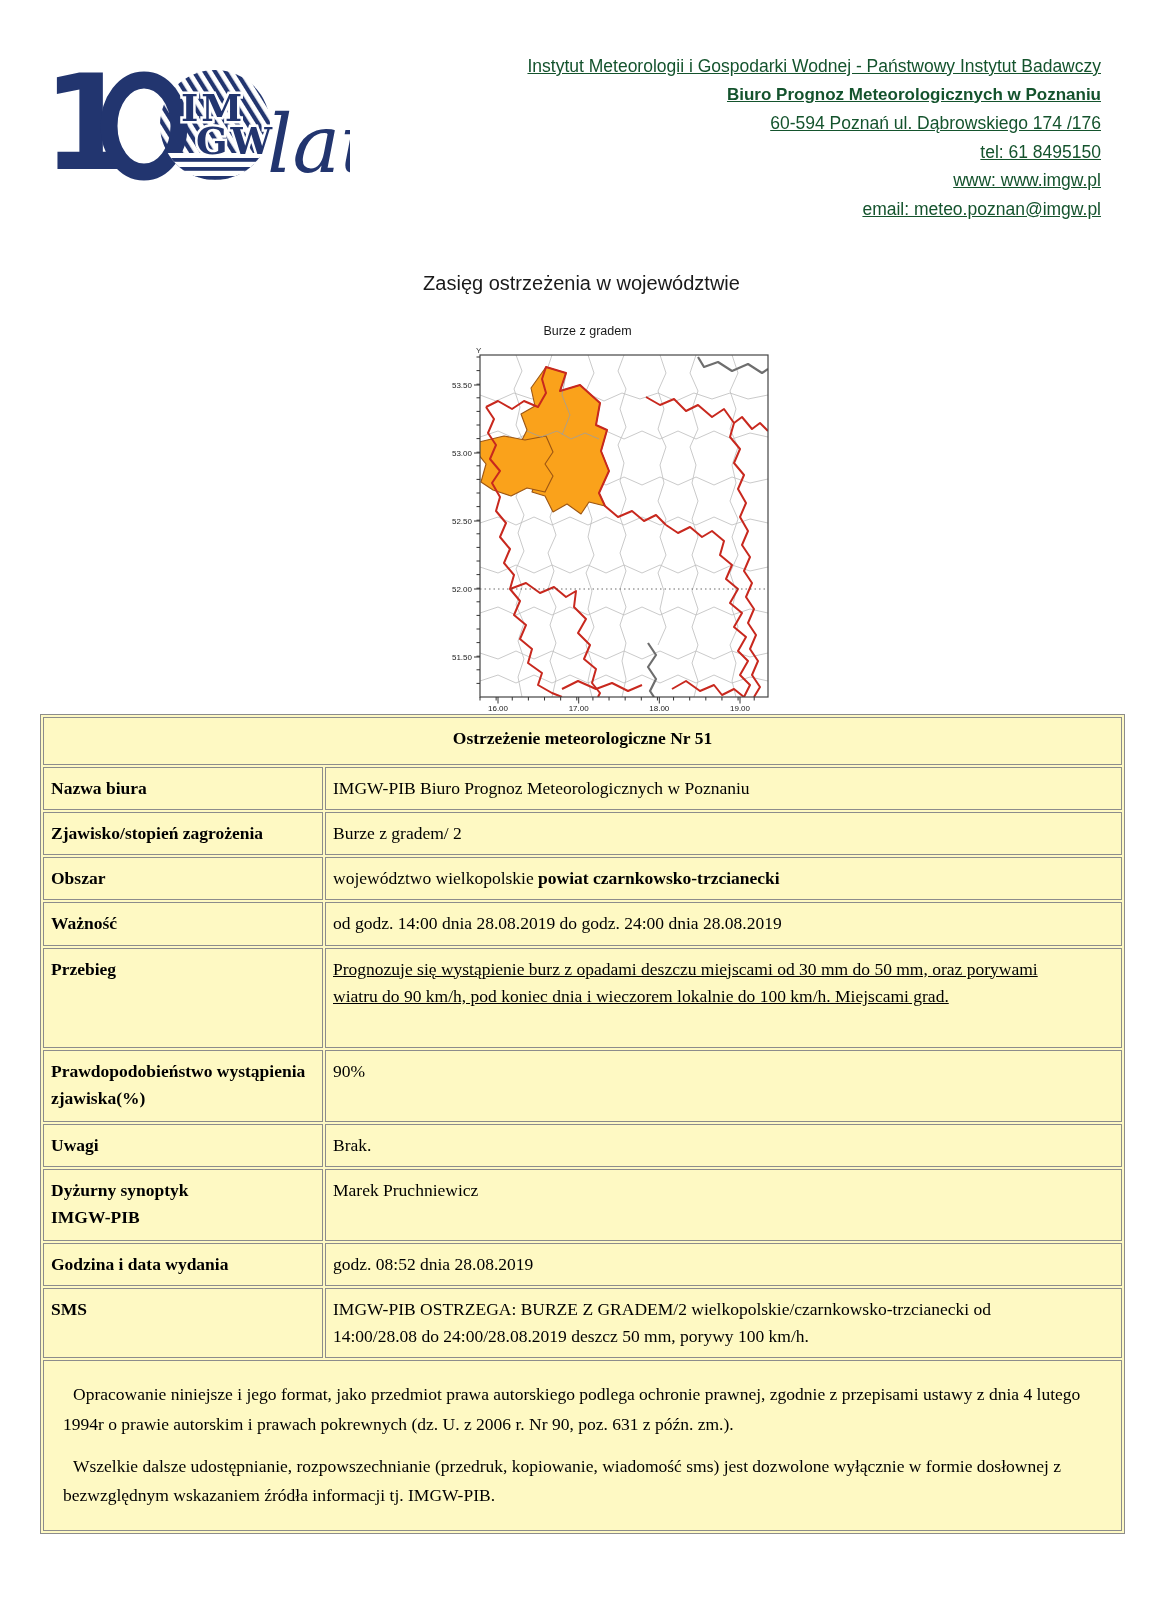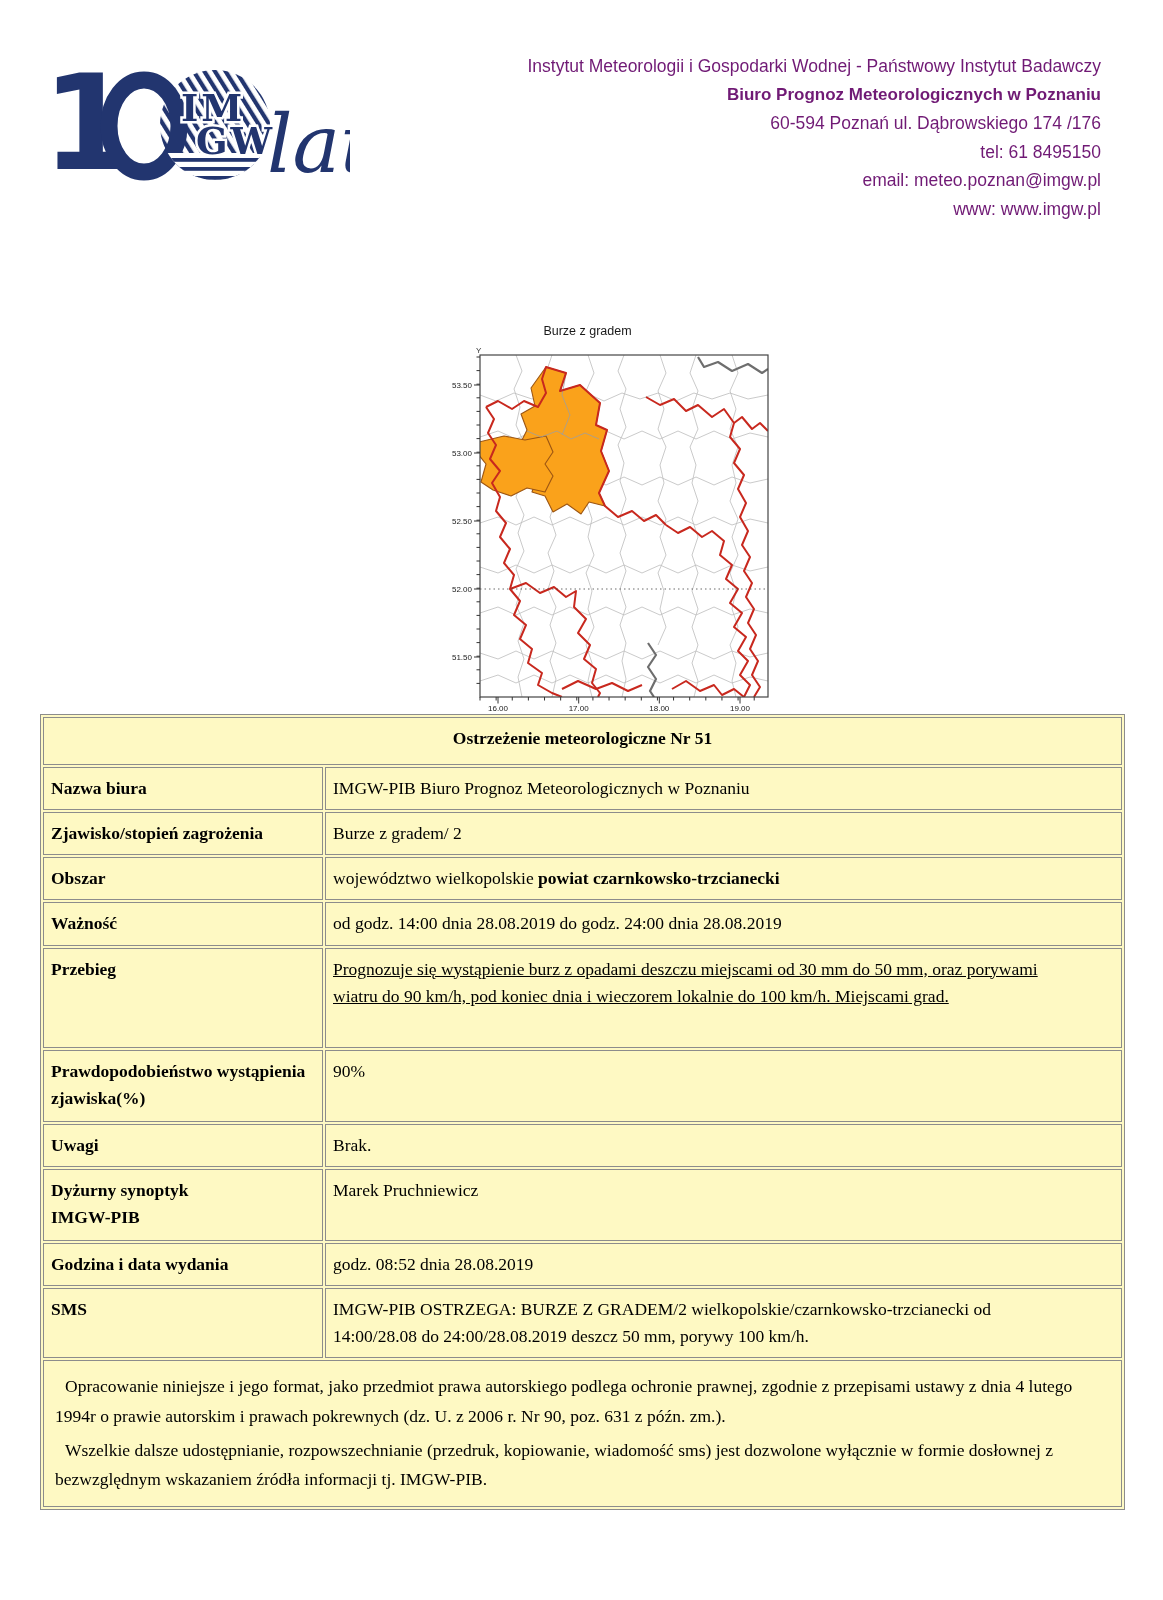--- a/index.html
+++ b/index.html
@@ -2,21 +2,21 @@
 <html><head>
 <meta charset="utf-8">
 <style>
   html,body{margin:0;padding:0;background:#ffffff;}
   .page{position:relative;width:1163px;height:1600px;background:#fff;overflow:hidden;
         font-family:"Liberation Sans",sans-serif;color:#000;}
 
   
   .logo-wrap{position:absolute;left:40px;top:50px;width:310px;height:152px;}
   .contact{position:absolute;top:52px;right:62px;width:700px;text-align:right;
-           color:#701a75;font-size:17.5px;line-height:28.5px;}
+           color:#14532d;font-size:17.5px;line-height:28.5px;text-decoration:underline;}
   .contact .bold-line{font-weight:bold;font-size:17px;}
 
   
   .section-title{position:absolute;top:272px;left:0;width:1163px;text-align:center;
                  font-size:20px;color:#1a1a1a;}
   .map-wrap{position:absolute;left:434px;top:324px;width:330px;margin-left:16px;}
   .map-title{text-align:center;font-size:12.5px;color:#1a1a1a;padding-right:55px;}
   svg.map{display:block;margin-top:7px;}
 
   
@@ -25,21 +25,21 @@
   table.warn td{border:1px solid #8c8c8c;vertical-align:top;padding:7px 7px;
                 font-family:"Liberation Serif",serif;font-size:17.5px;line-height:1.55;color:#000;}
   td.ttl{text-align:center;font-weight:bold;font-size:21px;color:#ff0000;
          height:32px;vertical-align:middle;}
   td.lbl{width:264px;font-weight:bold;white-space:pre-line;}
   tr.rh-przebieg td{height:84px;}
   tr.rh-prob td{height:56px;}
   tr.rh-dyz td{height:56px;}
   tr.rh-sms td{height:46px;}
   td.footnote{border:1px solid #8c8c8c;}
-  td.footnote p{margin:4px;text-indent:10px;line-height:1.7;font-size:17.5px;}
+  td.footnote p{margin:12px;text-indent:10px;line-height:1.7;font-size:17.5px;}
 </style>
 </head>
 <body>
 
 <div class="page">
 
   <div class="logo-wrap">
     <svg width="310" height="152" viewBox="0 0 310 152">
       <defs>
         <pattern id="diag" patternUnits="userSpaceOnUse" width="9" height="9" patternTransform="rotate(-32)">
@@ -65,24 +65,25 @@
       </g>
       <text x="227" y="122" font-family="DejaVu Serif, serif" font-style="italic" font-size="80" fill="#22356f">lat</text>
     </svg>
   </div>
 
   <div class="contact">
     <div>Instytut Meteorologii i Gospodarki Wodnej - Państwowy Instytut Badawczy</div>
     <div class="bold-line">Biuro Prognoz Meteorologicznych w Poznaniu</div>
     <div>60-594 Poznań ul. Dąbrowskiego 174 /176</div>
     <div>tel: 61 8495150</div>
+    <div>www: www.imgw.pl</div>
     <div>email: meteo.poznan@imgw.pl</div>
-    <div>www: www.imgw.pl</div>
   </div>
 
+  <div class="section-title">Zasięg ostrzeżenia w województwie</div>
 
   <div class="map-wrap">
     <div class="map-title">Burze z gradem</div>
     <svg class="map" width="330" height="372" viewBox="0 0 330 372">
       <defs>
           <clipPath id="plotclip">
             <rect x="30" y="10" width="288" height="342"></rect>
           </clipPath>
         </defs>
 

